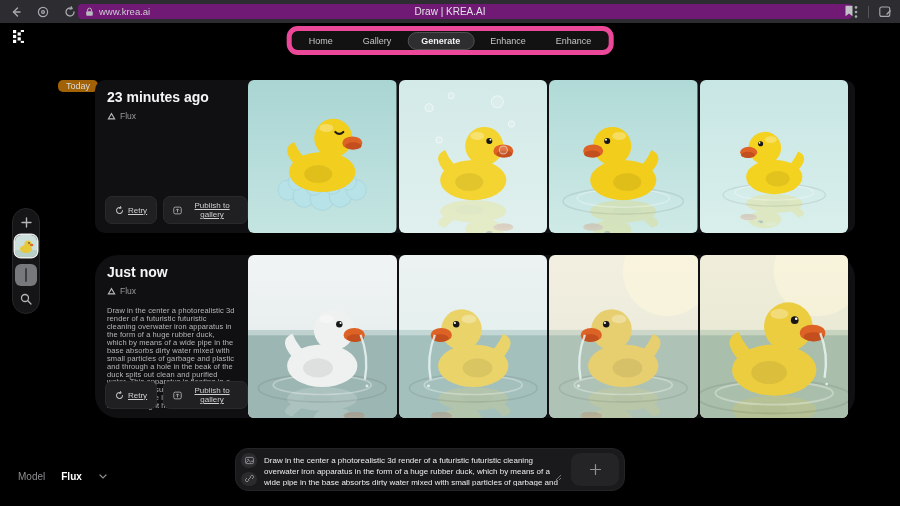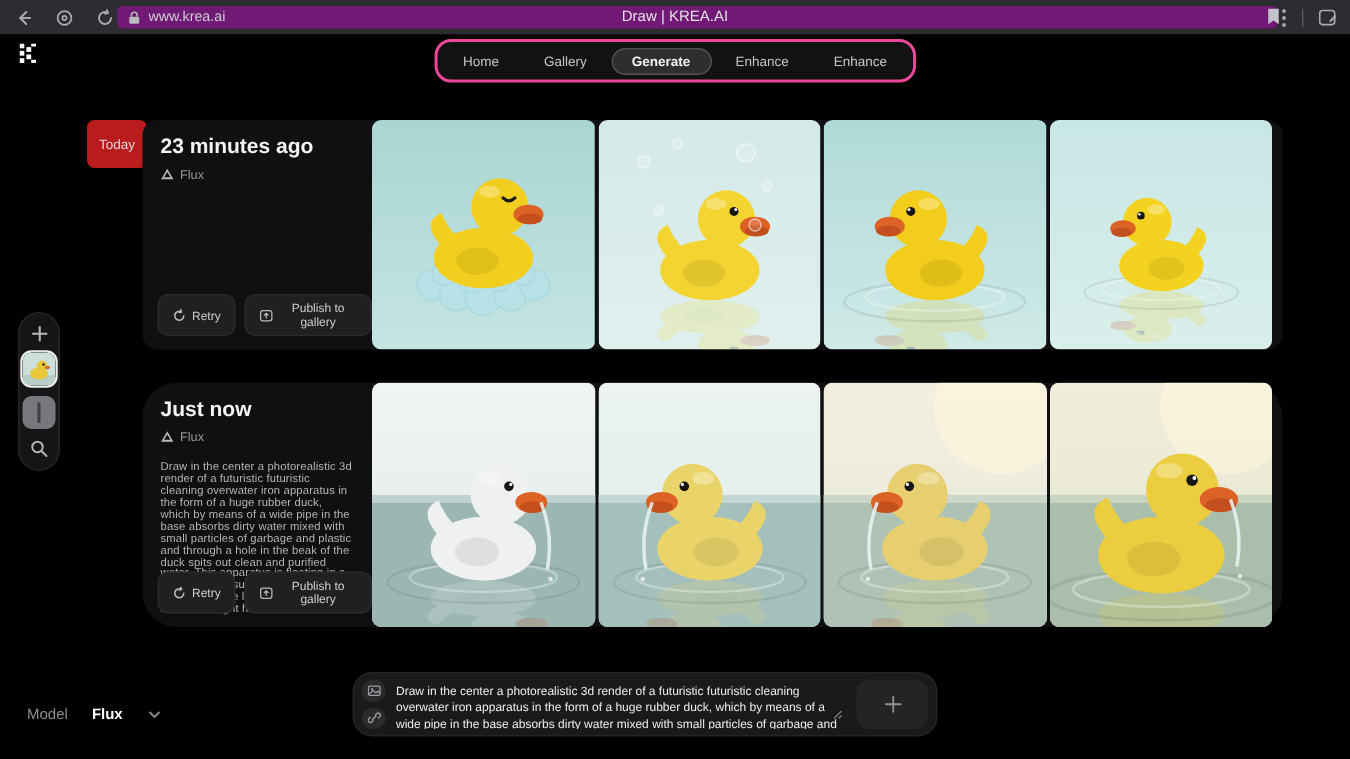--- a/index.html
+++ b/index.html
@@ -14,43 +14,43 @@
   .urlfield{position:absolute;left:78px;top:4px;width:774px;height:15px;background:#701a75;border-radius:4px;display:flex;align-items:center;padding:0 7px;gap:5px;color:#b9bac0;}
   .url{font-size:9.5px;color:#cdced2;line-height:15px;}
   .bookmark{position:absolute;right:46px;top:5px;color:#c2c3c8;}
   .title{position:absolute;left:0;right:0;top:0;height:23px;line-height:24px;text-align:center;font-size:10px;color:#e2e3e6;pointer-events:none;}
   .chrome-right{position:absolute;right:8px;top:0;height:23px;display:flex;align-items:center;gap:10px;color:#a9aab0;}
   .divider{width:1px;height:12px;background:#55565c;}
 
   
   .page{position:absolute;top:23px;left:0;right:0;bottom:0;background:#000;}
   .logo{position:absolute;left:13px;top:6px;color:#fff;}
-  .navpill{position:absolute;top:3px;left:50%;transform:translateX(-50%);background:#121213;border:2px solid #ec4899;border-radius:11px;height:29px;display:flex;align-items:center;padding:1px 3px;gap:2px;}
+  .navpill{position:absolute;top:3px;left:50%;transform:translateX(-50%);background:#121213;border:5px solid #ec4899;border-radius:11px;height:29px;display:flex;align-items:center;padding:1px 3px;gap:2px;}
   .tab{background:none;border:1px solid transparent;color:#c6c6c8;font-size:9px;padding:2px 13px;border-radius:9px;cursor:pointer;line-height:12px;}
   .tab.active{background:#2e2e30;border-color:#515153;color:#f2f2f2;font-weight:700;}
-  .today{position:absolute;left:58px;top:57px;background:#b91c1c;color:#dadada;font-size:9px;padding:11px 8px;border-radius:5px;}
+  .today{position:absolute;left:58px;top:57px;background:#a16207;color:#dadada;font-size:9px;padding:1px 8px;border-radius:5px;}
 
   
   .sidetools{position:absolute;left:12px;top:185px;width:28px;background:#151517;border:1px solid #262628;border-radius:14px;display:flex;flex-direction:column;align-items:center;gap:7px;padding:8px 0;}
   .ticon{color:#b6b6b9;display:inline-flex;}
   .thumb{width:22px;height:22px;border-radius:6px;overflow:hidden;box-shadow:0 0 0 1.5px #ececec;display:block;}
   .thumb svg{display:block;}
   .graytile{width:22px;height:22px;border-radius:6px;background:#77787b;display:flex;align-items:center;justify-content:center;}
   .vline{width:2px;height:14px;background:#3e3f42;border-radius:1px;}
 
   
   .card{position:absolute;left:95px;width:760px;background:#101012;border-radius:10px;}
   .card0{top:57px;height:153px;}
   .card1{top:232px;height:163px;border-radius:23px;}
   .info{position:absolute;left:0;top:0;bottom:0;width:153px;padding:9px 12px;}
   .ts{font-size:14px;font-weight:700;color:#f4f4f4;}
   .model{display:flex;align-items:center;gap:4px;margin-top:6px;color:#98989a;font-size:8.5px;}
   .prompt{margin-top:11px;font-size:7.5px;line-height:1.06;color:#b5b5b6;letter-spacing:.1px;}
   .btnrow{position:absolute;left:10px;bottom:9px;display:flex;gap:6px;}
-  .gbtn{display:flex;align-items:center;gap:4px;background:#202023;border:1px solid #2a2a2d;color:#cfcfd1;font-size:8px;padding:4px 9px;border-radius:7px;cursor:pointer;line-height:9px;}
+  .gbtn{display:flex;align-items:center;gap:4px;background:#202023;border:1px solid #2a2a2d;color:#cfcfd1;font-size:8px;padding:4px 9px;border-radius:7px;cursor:pointer;line-height:9px;text-decoration:underline;}
   .bicon{display:inline-flex;color:#b9b9bb;}
   .grid{position:absolute;left:153px;top:0;bottom:0;width:600px;display:flex;gap:2px;}
   .img-cell{flex:1;border-radius:6px;overflow:hidden;background:#0a0a0a;}
   .img-cell svg{width:100%;height:100%;display:block;}
 
   
   .promptbar{position:absolute;left:235px;top:425px;width:390px;height:43px;background:#1a1a1c;border:1px solid #242427;border-radius:13px;display:flex;align-items:stretch;padding:4px 5px;gap:7px;}
   .pics{display:flex;flex-direction:column;justify-content:center;gap:4px;}
   .pcircle{width:16px;height:16px;border-radius:50%;background:#2b2b2e;color:#9fa0a4;display:flex;align-items:center;justify-content:center;}
   .ptext{flex:1;font-size:8px;font-weight:500;line-height:1.4;color:#ededee;overflow:hidden;position:relative;padding-top:2px;}

